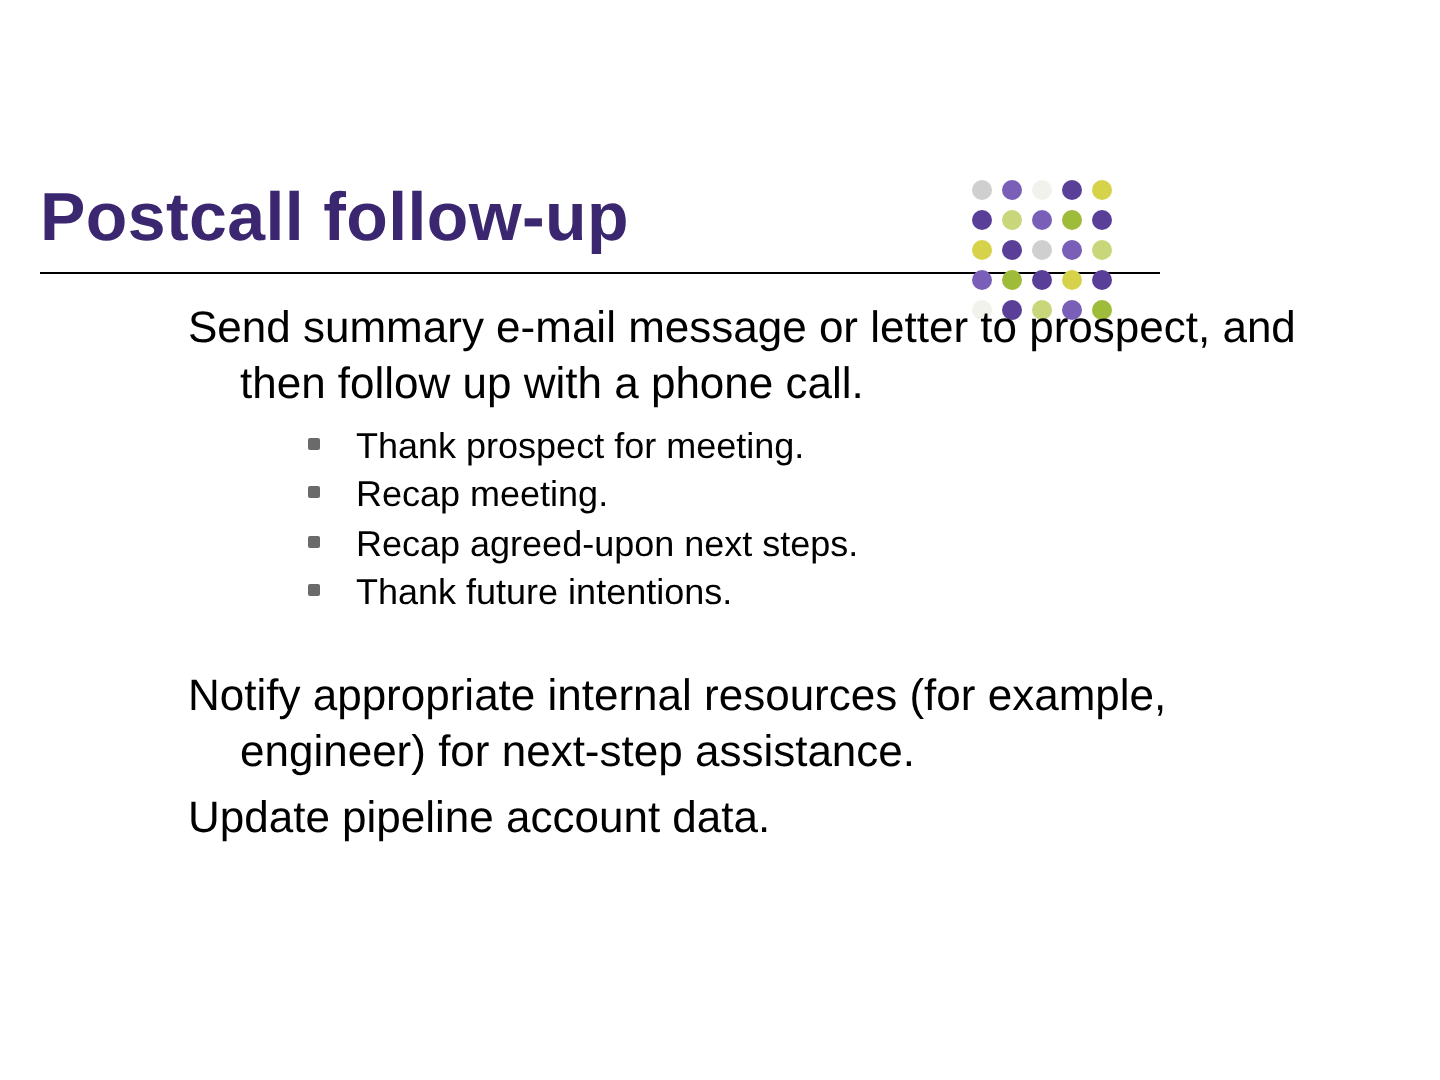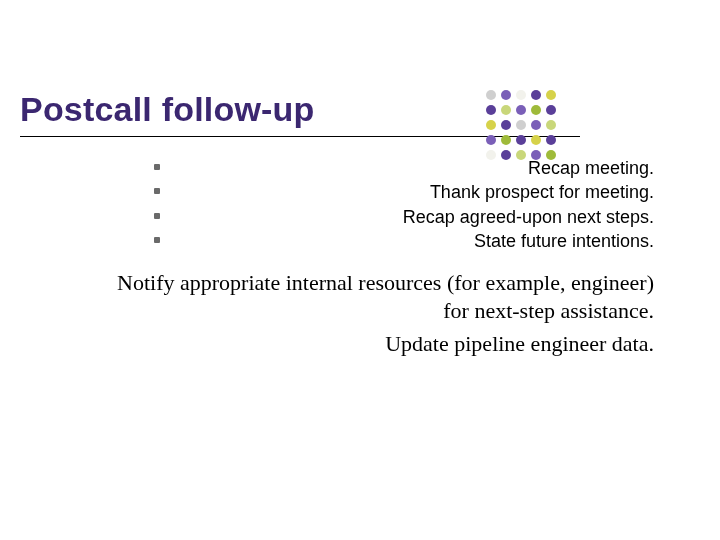--- a/index.html
+++ b/index.html
@@ -10,21 +10,20 @@
     background: #ffffff;
     font-family: Arial, Helvetica, sans-serif;
     color: #000;
     overflow: hidden;
   }
   .slide {
     position: relative;
     width: 572px;
     height: 540px;
     box-sizing: border-box;
-    text-align: right;
   }
   .title {
     position: absolute;
     left: 20px;
     top: 90px;
     font-size: 34px;
     font-weight: bold;
     color: #3b2770;
     letter-spacing: 0.2px;
   }
@@ -88,22 +87,21 @@
     content: "";
     position: absolute;
     left: 2px;
     top: 8px;
     width: 6px;
     height: 6px;
     background: #6a6a6a;
     border-radius: 1px;
   }
   .later {
-    margin-top: 16px;
-    font-family: Liberation Serif, serif;
+    margin-top: 26px;
   }
 </style>
 </head>
 <body>
 
 <div class="slide">
 
   <div class="title">Postcall follow-up</div>
   <div class="title-rule"></div>
 
@@ -129,27 +127,28 @@
       <span class="c-yl"></span>
       <span class="c-pur"></span>
     <span class="c-wht"></span>
       <span class="c-pur"></span>
       <span class="c-lgn"></span>
       <span class="c-pur2"></span>
       <span class="c-grn"></span>
   </div>
 
   <div class="body">
+    <p class="para">Send summary e-mail message or letter to prospect, and then follow up with a phone call.</p>
 
     <ul class="sublist">
+      <li>Thank prospect for meeting.</li>
       <li>Recap meeting.</li>
-      <li>Thank prospect for meeting.</li>
       <li>Recap agreed-upon next steps.</li>
-      <li>State future intentions.</li>
+      <li>Thank future intentions.</li>
     </ul>
 
     <div class="later">
       <p class="para">Notify appropriate internal resources (for example, engineer) for next-step assistance.</p>
-      <p class="para">Update pipeline engineer data.</p>
+      <p class="para">Update pipeline account data.</p>
     </div>
   </div>
 
 </div>
 
 </body></html>

